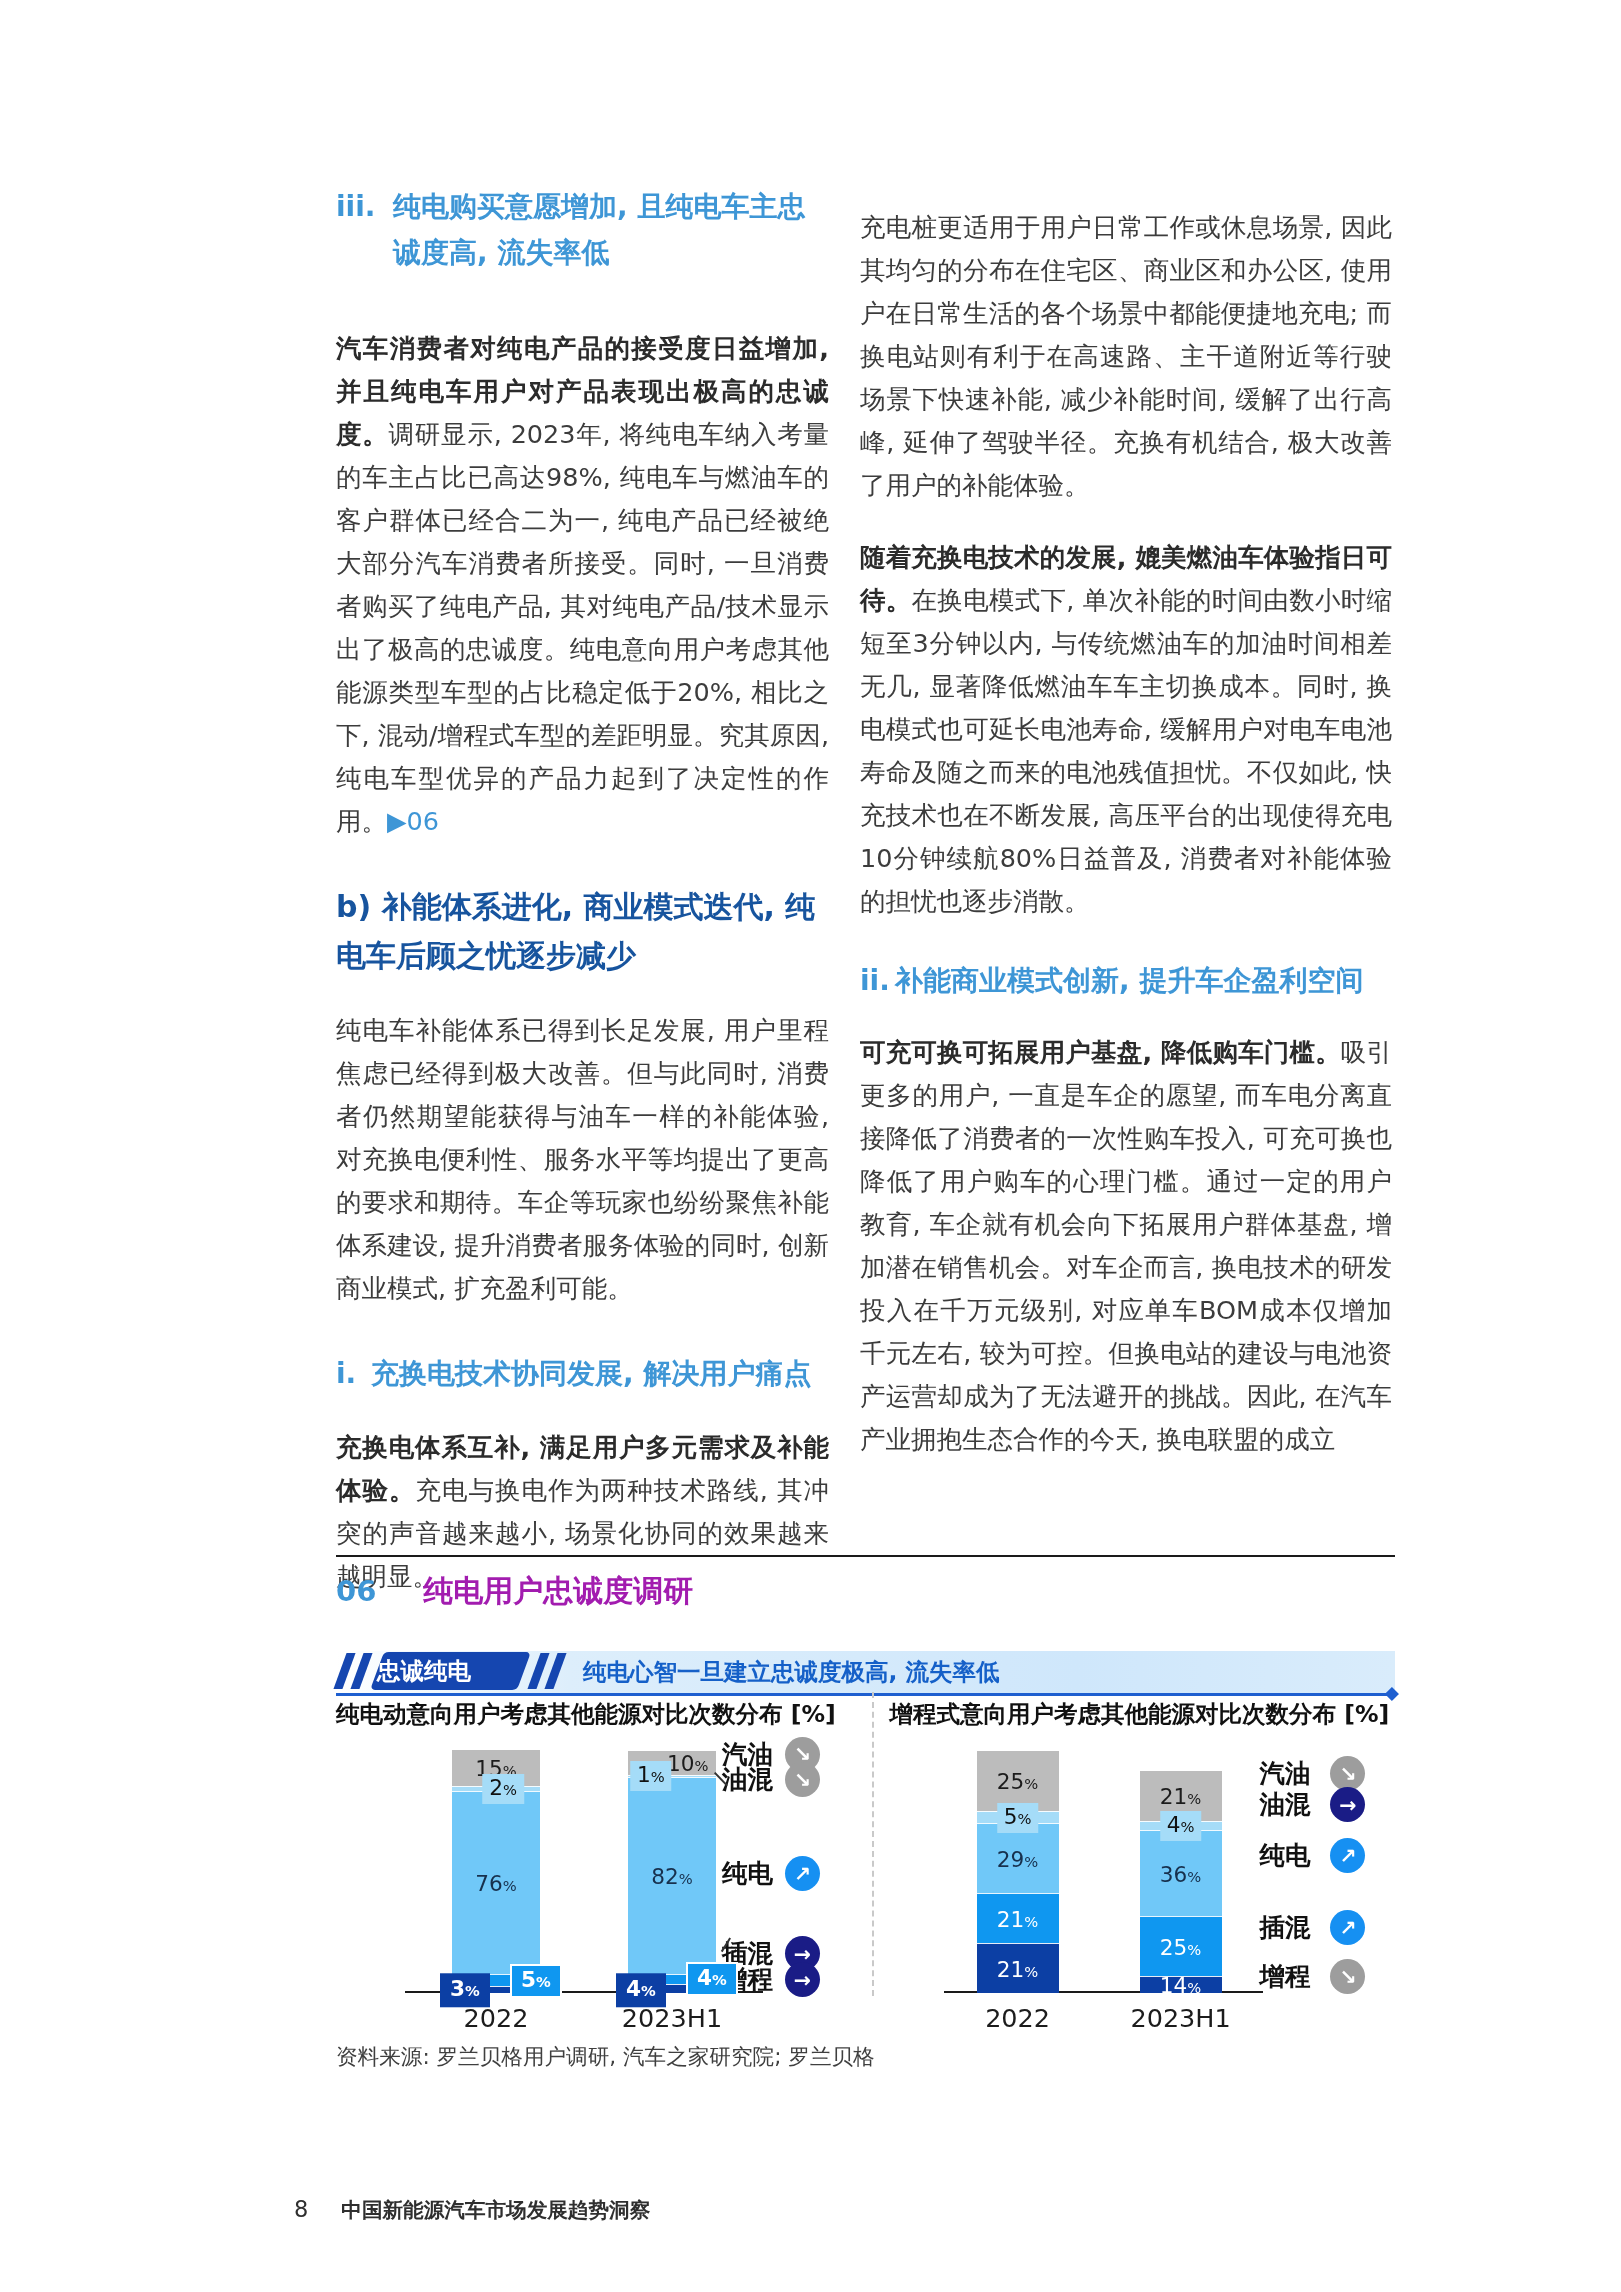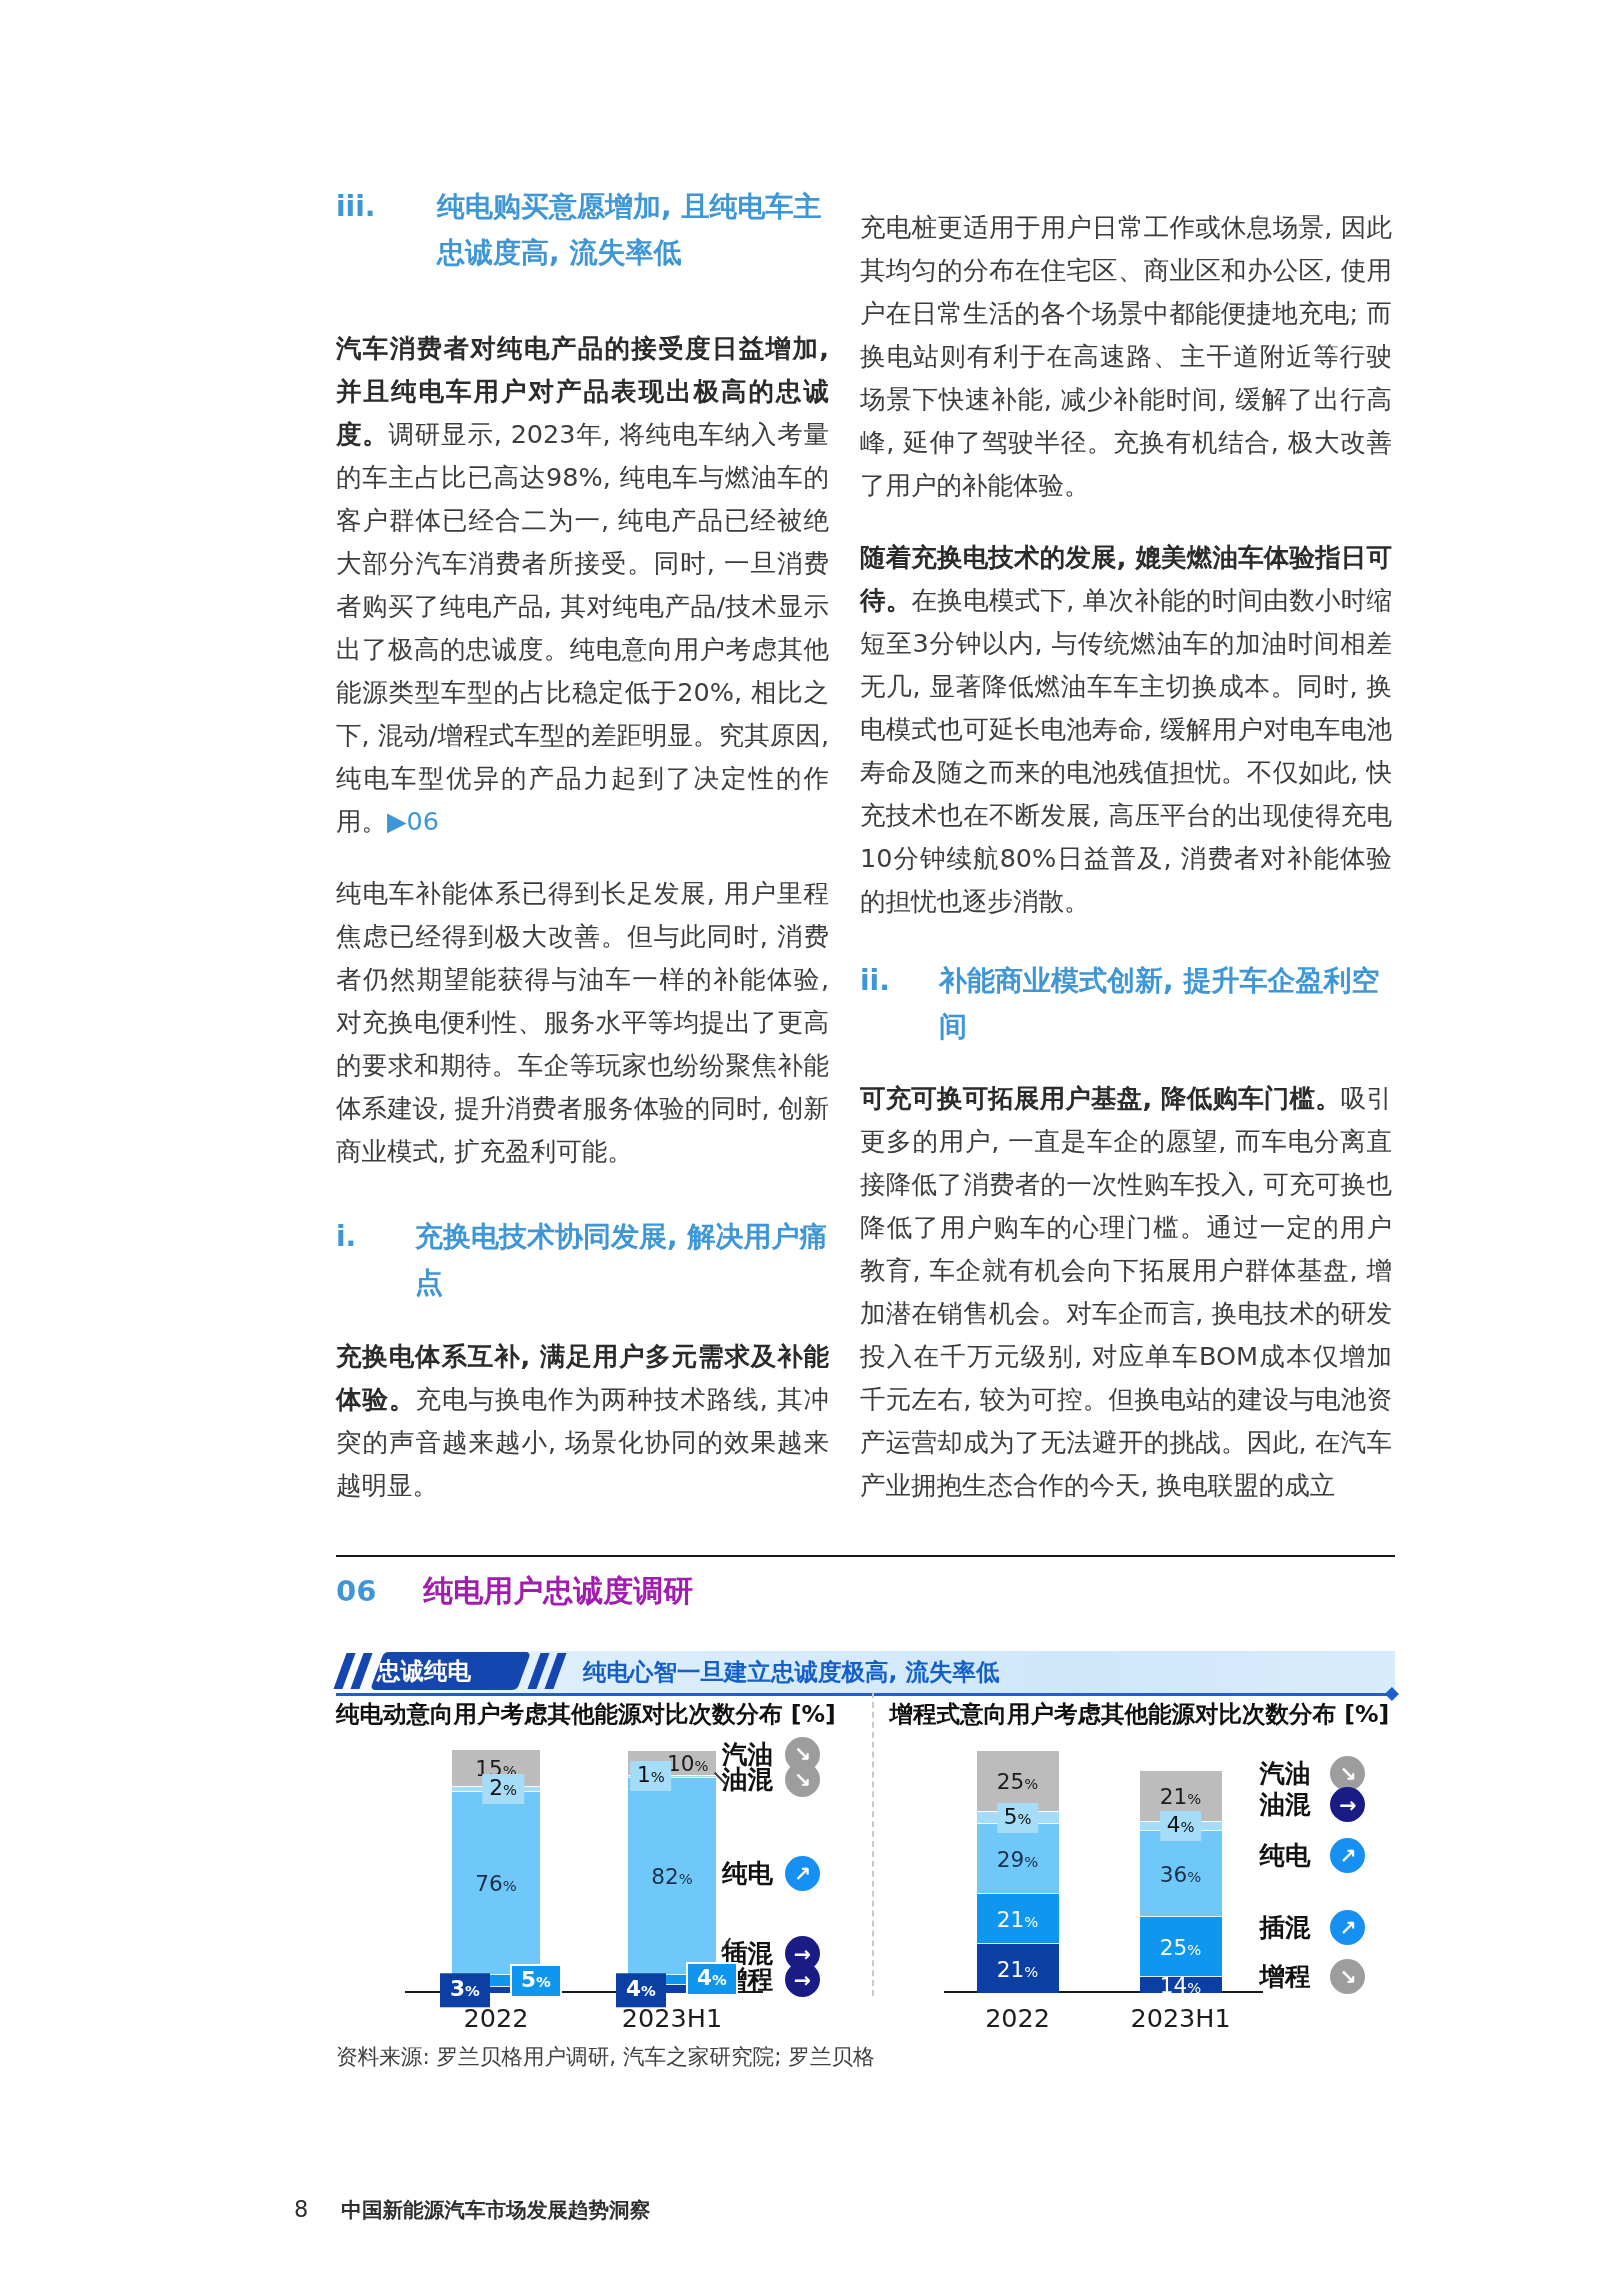--- a/index.html
+++ b/index.html
@@ -19,21 +19,21 @@
   .page{position:relative;width:1621px;height:2293px;background:#ffffff;overflow:hidden;margin:0 auto;}
 
   
   .columns{position:absolute;left:336px;top:184px;width:1057px;display:flex;}
   .col{color:var(--body-text);}
   .col-left{width:493px;margin-right:31px;}
   .col-right{width:532px;padding-top:21.6px;}
   .para{font-size:25.5px;line-height:43px;text-align:justify;margin-bottom:29px;}
   .para b{color:#2b2b2b;}
   .figlink{color:var(--heading-light);font-weight:normal;}
-  .h-light{display:flex;color:var(--heading-light);font-size:28px;line-height:46px;font-weight:bold;gap:44px;}
+  .h-light{display:flex;color:var(--heading-light);font-size:28px;line-height:46px;font-weight:bold;}
   .h-light .hnum{flex:none;width:57px;}
   .h-light.h-i .hnum,.h-light.h-ii .hnum{width:35px;}
   .h-iii{margin-bottom:51px;}
   .h-navy{color:var(--heading-navy);font-size:30px;line-height:49px;font-weight:bold;margin:39px 0 29px;}
   .h-i{margin:41px 0 29px;}
   .h-ii{margin:35px 0 27.4px;}
 
   
   .figure{position:absolute;left:336px;top:1555px;width:1059px;}
   .fig-rule{height:2px;background:#1a1a1a;}
@@ -106,20 +106,21 @@
 
 <div class="page">
 
   <div class="columns">
     <section class="col col-left">
       <h3 class="h-light h-iii">
         <span class="hnum">iii.</span>
         <span class="htext">纯电购买意愿增加, 且纯电车主忠诚度高, 流失率低</span>
       </h3>
       <p class="para"><b>汽车消费者对纯电产品的接受度日益增加, 并且纯电车用户对产品表现出极高的忠诚度。</b>调研显示, 2023年, 将纯电车纳入考量的车主占比已高达98%, 纯电车与燃油车的客户群体已经合二为一, 纯电产品已经被绝大部分汽车消费者所接受。同时, 一旦消费者购买了纯电产品, 其对纯电产品/技术显示出了极高的忠诚度。纯电意向用户考虑其他能源类型车型的占比稳定低于20%, 相比之下, 混动/增程式车型的差距明显。究其原因, 纯电车型优异的产品力起到了决定性的作用。<span class="figlink">▶06</span></p>
+      <h2 class="h-navy">b) 补能体系进化, 商业模式迭代, 纯电车后顾之忧逐步减少</h2>
       <p class="para">纯电车补能体系已得到长足发展, 用户里程焦虑已经得到极大改善。但与此同时, 消费者仍然期望能获得与油车一样的补能体验, 对充换电便利性、服务水平等均提出了更高的要求和期待。车企等玩家也纷纷聚焦补能体系建设, 提升消费者服务体验的同时, 创新商业模式, 扩充盈利可能。</p>
       <h3 class="h-light h-i">
         <span class="hnum">i.</span>
         <span class="htext">充换电技术协同发展, 解决用户痛点</span>
       </h3>
       <p class="para"><b>充换电体系互补, 满足用户多元需求及补能体验。</b>充电与换电作为两种技术路线, 其冲突的声音越来越小, 场景化协同的效果越来越明显。</p>
     </section>
 
     <section class="col col-right">
       <p class="para">充电桩更适用于用户日常工作或休息场景, 因此其均匀的分布在住宅区、商业区和办公区, 使用户在日常生活的各个场景中都能便捷地充电; 而换电站则有利于在高速路、主干道附近等行驶场景下快速补能, 减少补能时间, 缓解了出行高峰, 延伸了驾驶半径。充换有机结合, 极大改善了用户的补能体验。</p>

